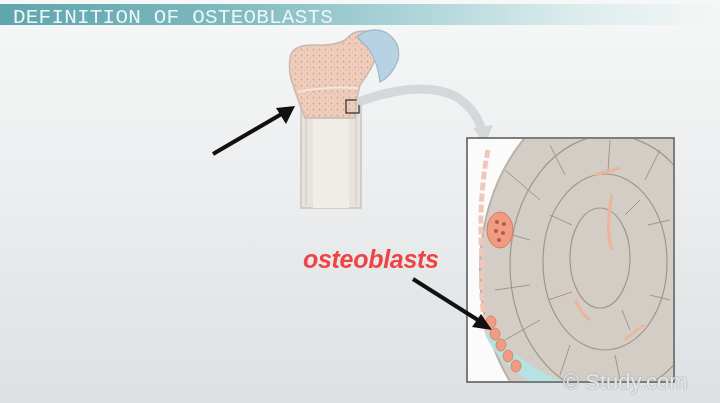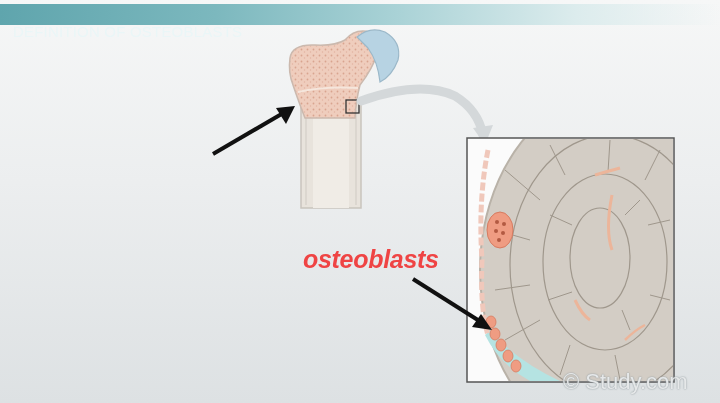--- a/index.html
+++ b/index.html
@@ -6,23 +6,23 @@
   body {
     width: 720px; height: 403px; overflow: hidden; position: relative;
     background: linear-gradient(180deg, #f6f7f7 0%, #eceeef 45%, #dde1e3 100%);
     font-family: "Liberation Sans", sans-serif;
   }
   .title-bar {
     position: absolute; left: 0; top: 4px; width: 720px; height: 21px;
     background: linear-gradient(90deg, #5fa5ad 0%, #7cb8be 30%, #a9d2d6 55%, #dceced 80%, rgba(240,245,246,0) 100%);
   }
   .title-text {
-    position: absolute; left: 13px; top: 19px;
-    color: #eaf6f7; font-size: 15px; letter-spacing: 0.2px;
-    font-family: Liberation Sans, sans-serif;
+    position: absolute; left: 13px; top: 2px;
+    color: #eaf6f7; font-size: 21px; letter-spacing: 0.2px;
+    font-family: Liberation Mono, monospace;
   }
   .diagram { position: absolute; left: 0; top: 0; width: 720px; height: 403px; }
   .label-osteo {
     position: absolute; left: 303px; top: 245px;
     font-size: 25px; font-weight: bold; font-style: italic; color: #ef4444;
     font-family: "Liberation Sans", sans-serif; letter-spacing: -0.3px;
   }
   .watermark {
     position: absolute; left: 563px; top: 369px;
     font-size: 22px; color: rgba(255,255,255,0.75);

